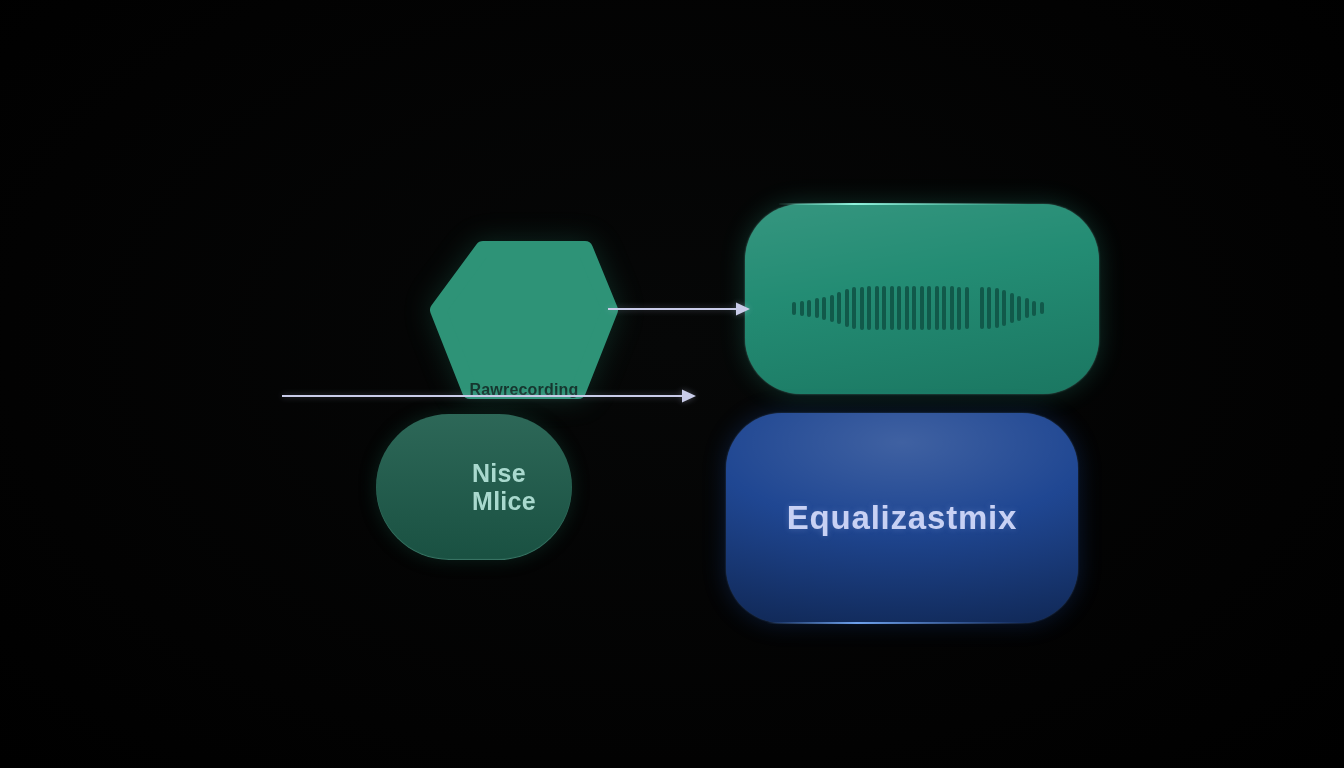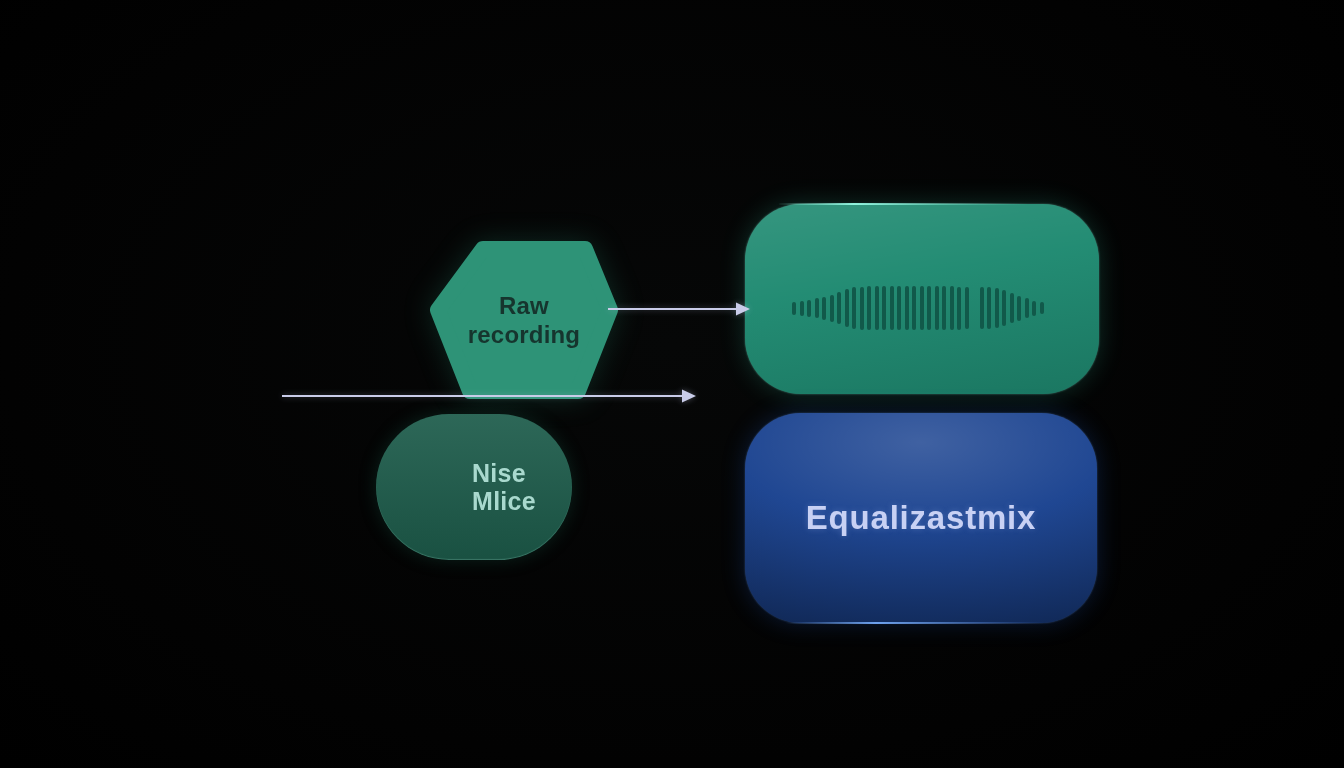--- a/index.html
+++ b/index.html
@@ -10,23 +10,23 @@
     background:radial-gradient(ellipse at 50% 45%, #060707 0%, #020202 70%, #000 100%);
     overflow:hidden;
     font-family:"Liberation Sans","DejaVu Sans",sans-serif;
   }
 
   
   .hex-node{position:absolute;left:430px;top:240px;width:188px;height:160px;}
   .hex-node svg{position:absolute;inset:0;filter:drop-shadow(0 0 14px rgba(55,200,160,0.18));}
   .hex-node polygon{fill:var(--hexagon-fill);stroke:var(--hexagon-fill);stroke-width:16;stroke-linejoin:round;}
   .hex-label{
-    position:absolute;inset:0;display:flex;flex-direction:column;
-    align-items:center;justify-content:center;
-    color:var(--hexagon-text);font-size:24px;font-weight:600;line-height:1.22;
+    position:absolute;inset:0;display:flex;flex-direction:row;
+    align-items:flex-end;justify-content:center;
+    color:var(--hexagon-text);font-size:16px;font-weight:600;line-height:1.22;
     text-align:center;letter-spacing:0.2px;
   }
 
   
   .blob-node{
     position:absolute;left:376px;top:414px;width:196px;height:146px;
     border-radius:76px;
     background:linear-gradient(180deg, rgba(255,255,255,0.07) 0%, rgba(0,0,0,0.12) 100%), var(--pill-fill);
     box-shadow:0 -1px 1px rgba(160,230,210,0.25) inset, 0 0 18px rgba(30,120,95,0.25);
     display:flex;flex-direction:column;justify-content:center;
@@ -48,21 +48,21 @@
   }
   .waveform{
     position:absolute;left:47px;top:82px;height:44px;width:260px;
     display:flex;align-items:center;gap:3.5px;
   }
   .waveform .bar{width:4px;border-radius:3px;background:var(--waveform-bar-color);flex:0 0 auto;}
   .waveform .bar.gap{background:transparent;}
 
   
   .eq-box{
-    position:absolute;left:745px;top:413px;width:352px;height:210px;
+    position:absolute;left:726px;top:413px;width:352px;height:210px;
     border-radius:56px;
     background:
       radial-gradient(ellipse 130% 95% at 50% 14%, rgba(255,255,255,0.16) 0%, rgba(255,255,255,0.02) 42%, rgba(0,0,0,0.42) 100%),
       var(--equalizer-box-fill);
     box-shadow:0 0 24px rgba(40,110,230,0.22), 0 0 2px rgba(120,170,255,0.4);
     display:flex;align-items:center;justify-content:center;
   }
   .eq-box .edge-glow-bottom{
     position:absolute;left:40px;bottom:-1px;width:260px;height:2px;border-radius:2px;
     background:linear-gradient(90deg, rgba(90,150,255,0) 0%, rgba(120,175,255,0.9) 35%, rgba(110,165,255,0.35) 75%, rgba(110,165,255,0) 100%);

